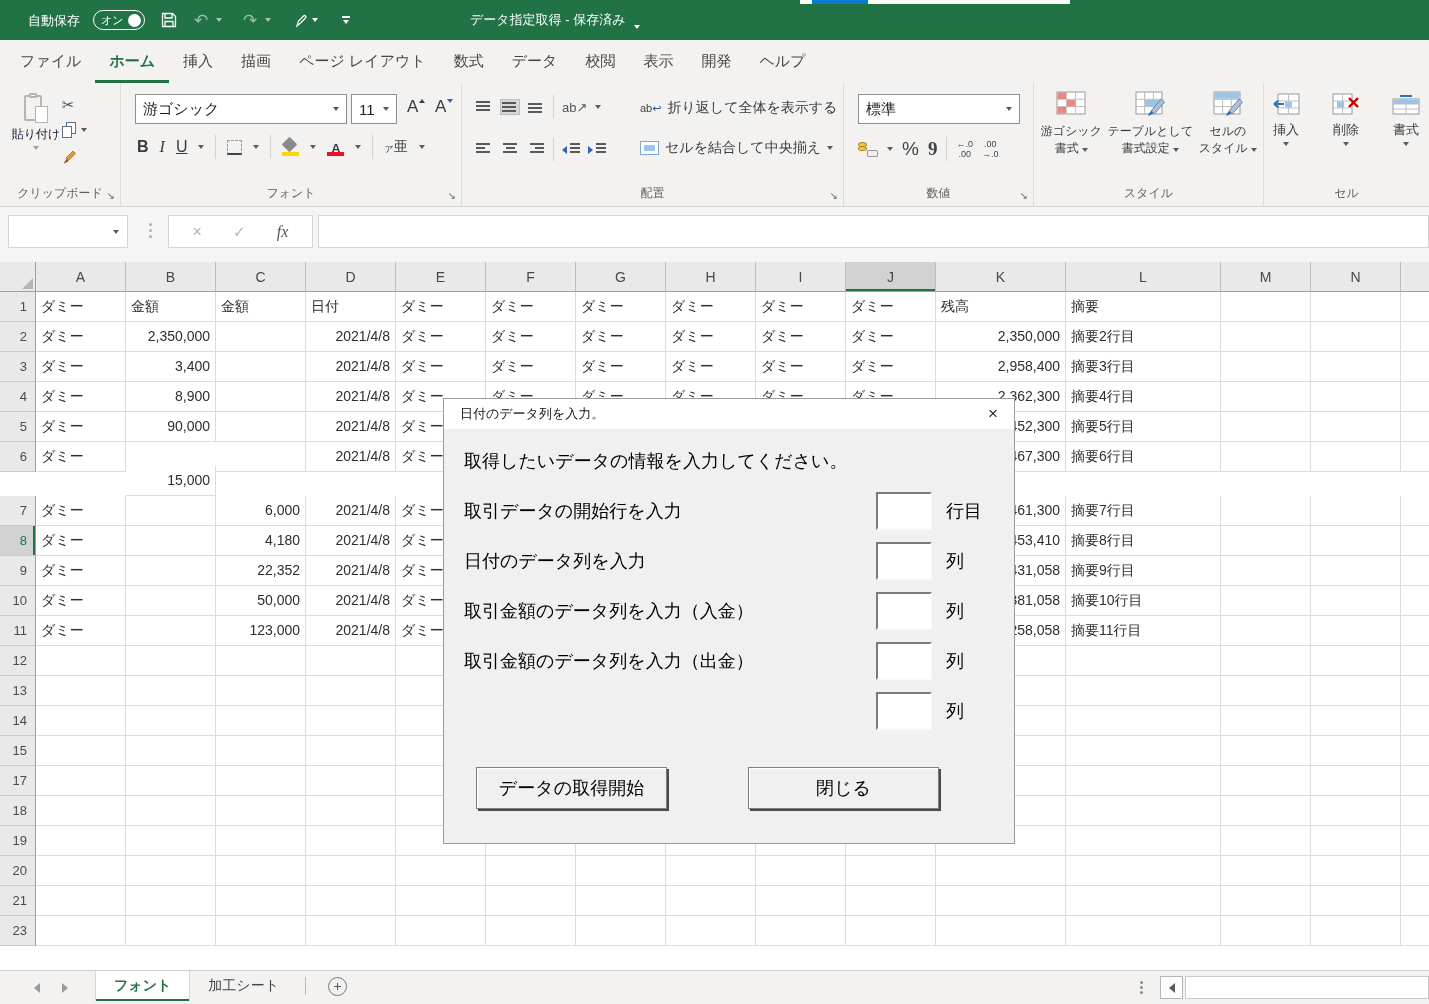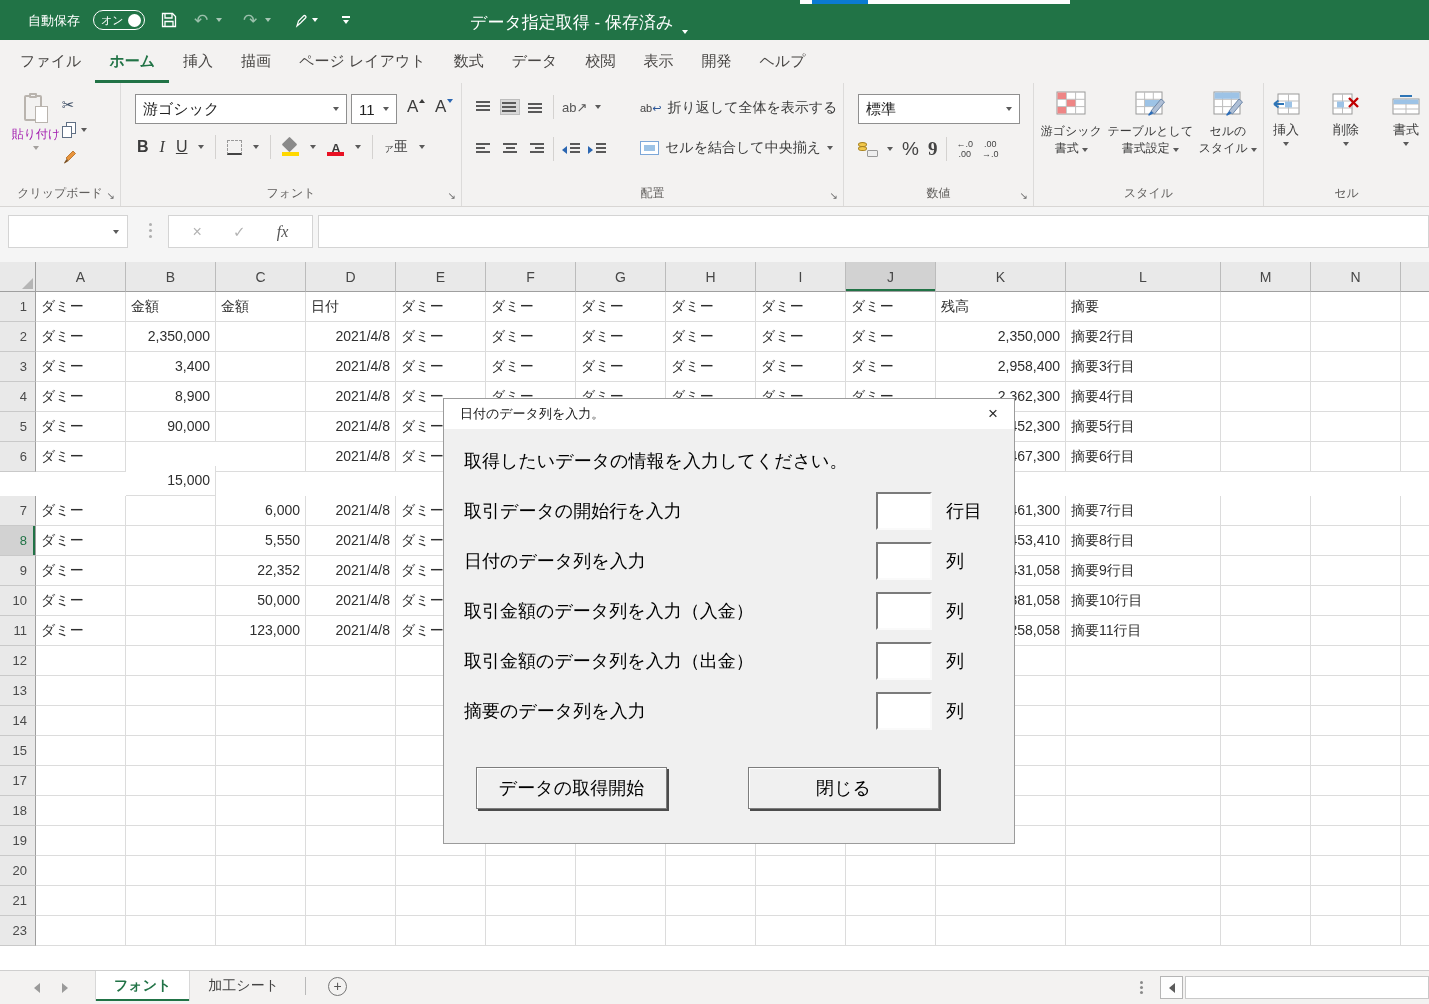--- a/index.html
+++ b/index.html
@@ -15,36 +15,36 @@
   .autosave-toggle{position:absolute;left:93px;top:10px;width:52px;height:20px;border:1.5px solid #fff;border-radius:11px;display:flex;align-items:center;justify-content:space-between;padding:0 3px 0 7px;font-size:11px;cursor:pointer}
   .autosave-knob{width:13px;height:13px;border-radius:50%;background:#fff}
   .qat{position:absolute;top:8px;height:24px;display:flex;align-items:center;color:#fff}
   .qat.dim{opacity:.55}
   .qat-glyph{font-size:17px;line-height:1}
   .chev{display:inline-block;width:0;height:0;border-left:3.5px solid transparent;border-right:3.5px solid transparent;border-top:4px solid #5a5a5a}
   .chev.w{border-top-color:#fff}
   .chev.dim{border-top-color:rgba(255,255,255,.6)}
   .ovf{display:flex;flex-direction:column;align-items:center;gap:2px}
   .ovf i{width:8px;height:1.5px;background:#fff;display:block}
-  .doc-title{position:absolute;left:470px;top:11px;font-size:17px;display:flex;align-items:flex-end;gap:9px;white-space:nowrap}
+  .doc-title{position:absolute;left:470px;top:11px;font-size:13px;display:flex;align-items:flex-end;gap:9px;white-space:nowrap}
   .searchbox{position:absolute;left:747px;top:7px;width:456px;height:27px;background:#a9cbb8;border-radius:3px;display:flex;align-items:center;padding-left:15px;gap:11px;color:#24503b;font-size:13px;cursor:text}
 
   
   .tabstrip{position:absolute;top:40px;left:0;width:100%;height:43px;background:#f3f2f1;display:flex;align-items:stretch;padding-left:6px}
   .tab{padding:0 14px;display:flex;align-items:center;font-size:15px;color:#484644;cursor:pointer;white-space:nowrap}
   .tab.active{color:#217346;font-weight:bold;box-shadow:inset 0 -3px 0 #217346}
 
   
   .ribbon{position:absolute;top:83px;left:0;width:100%;height:124px;background:#f3f2f1;border-bottom:1px solid #d8d6d4;box-shadow:0 2px 0 #e8eef5}
   .grp{position:absolute;top:0;height:100%;border-right:1px solid #dcdbda}
   .glabel{position:absolute;bottom:4px;left:0;right:0;text-align:center;font-size:12px;color:#605e5c}
   .launch{position:absolute;right:5px;bottom:5px;font-size:10px;color:#666;line-height:1;cursor:pointer}
   .bigbtn{position:absolute;display:flex;flex-direction:column;align-items:center;gap:3px;cursor:pointer}
   .biglabel{font-size:12px;color:#3b3b3b}
-  .dis{color:#a21caf}
+  .dis{color:#0f172a}
   .clip-ic{position:relative;width:24px;height:30px}
   .clip-body{position:absolute;left:0;top:2px;width:18px;height:26px;border:2px solid #b9b4ae;border-radius:2px;background:#f3f2f1}
   .clip-top{position:absolute;left:5px;top:0;width:8px;height:5px;border:2px solid #b9b4ae;border-radius:1px;background:#f3f2f1}
   .clip-page{position:absolute;right:0;bottom:0;width:13px;height:17px;background:#fff;border:1.5px solid #b9b4ae}
   .mini-col{position:absolute;left:62px;top:12px;display:flex;flex-direction:column;gap:8px}
   .mini{display:flex;align-items:center;gap:4px;cursor:pointer;height:18px}
   .scis{color:#44546a;font-size:15px;line-height:1}
   .copy-ic{position:relative;width:15px;height:16px}
   .copy-ic i{position:absolute;width:10px;height:12px;background:#fff;border:1.5px solid #5f6f84}
   .copy-ic i:first-child{left:4px;top:0}
@@ -610,21 +610,21 @@
         <div class="c num" style="width: 130px;">2,461,300</div>
         <div class="c" style="width: 155px;">摘要7行目</div>
         <div class="c" style="width: 90px;"></div>
         <div class="c" style="width: 90px;"></div>
         <div class="c" style="width: 30px;"></div>
       </div>
       <div class="g-row">
         <div class="rh sel">8</div>
         <div class="c" style="width: 90px;">ダミー</div>
         <div class="c" style="width: 90px;"></div>
-        <div class="c num" style="width: 90px;">5,550</div>
+        <div class="c num" style="width: 90px;">4,180</div>
         <div class="c num" style="width: 90px;">2021/4/8</div>
         <div class="c" style="width: 90px;">ダミー</div>
         <div class="c" style="width: 90px;">ダミー</div>
         <div class="c" style="width: 90px;">ダミー</div>
         <div class="c" style="width: 90px;">ダミー</div>
         <div class="c" style="width: 90px;">ダミー</div>
         <div class="c" style="width: 90px;">ダミー</div>
         <div class="c num" style="width: 130px;">2,453,410</div>
         <div class="c" style="width: 155px;">摘要8行目</div>
         <div class="c" style="width: 90px;"></div>
@@ -888,21 +888,20 @@
           <span class="dlg-lbl">取引金額のデータ列を入力（入金）</span>
           <span class="dlg-input"></span>
           <span class="dlg-unit">列</span>
         </div>
         <div class="dlg-row" style="top: 242px;">
           <span class="dlg-lbl">取引金額のデータ列を入力（出金）</span>
           <span class="dlg-input"></span>
           <span class="dlg-unit">列</span>
         </div>
         <div class="dlg-row" style="top: 292px;">
-          <span class="dlg-lbl">摘要のデータ列を入力</span>
           <span class="dlg-input"></span>
           <span class="dlg-unit">列</span>
         </div>
       </div>
     <div id="dlg-buttons">
         <div class="dlg-btn" style="left: 32px;">データの取得開始</div>
         <div class="dlg-btn" style="left: 304px;">閉じる</div>
       </div>
   </div>
 

